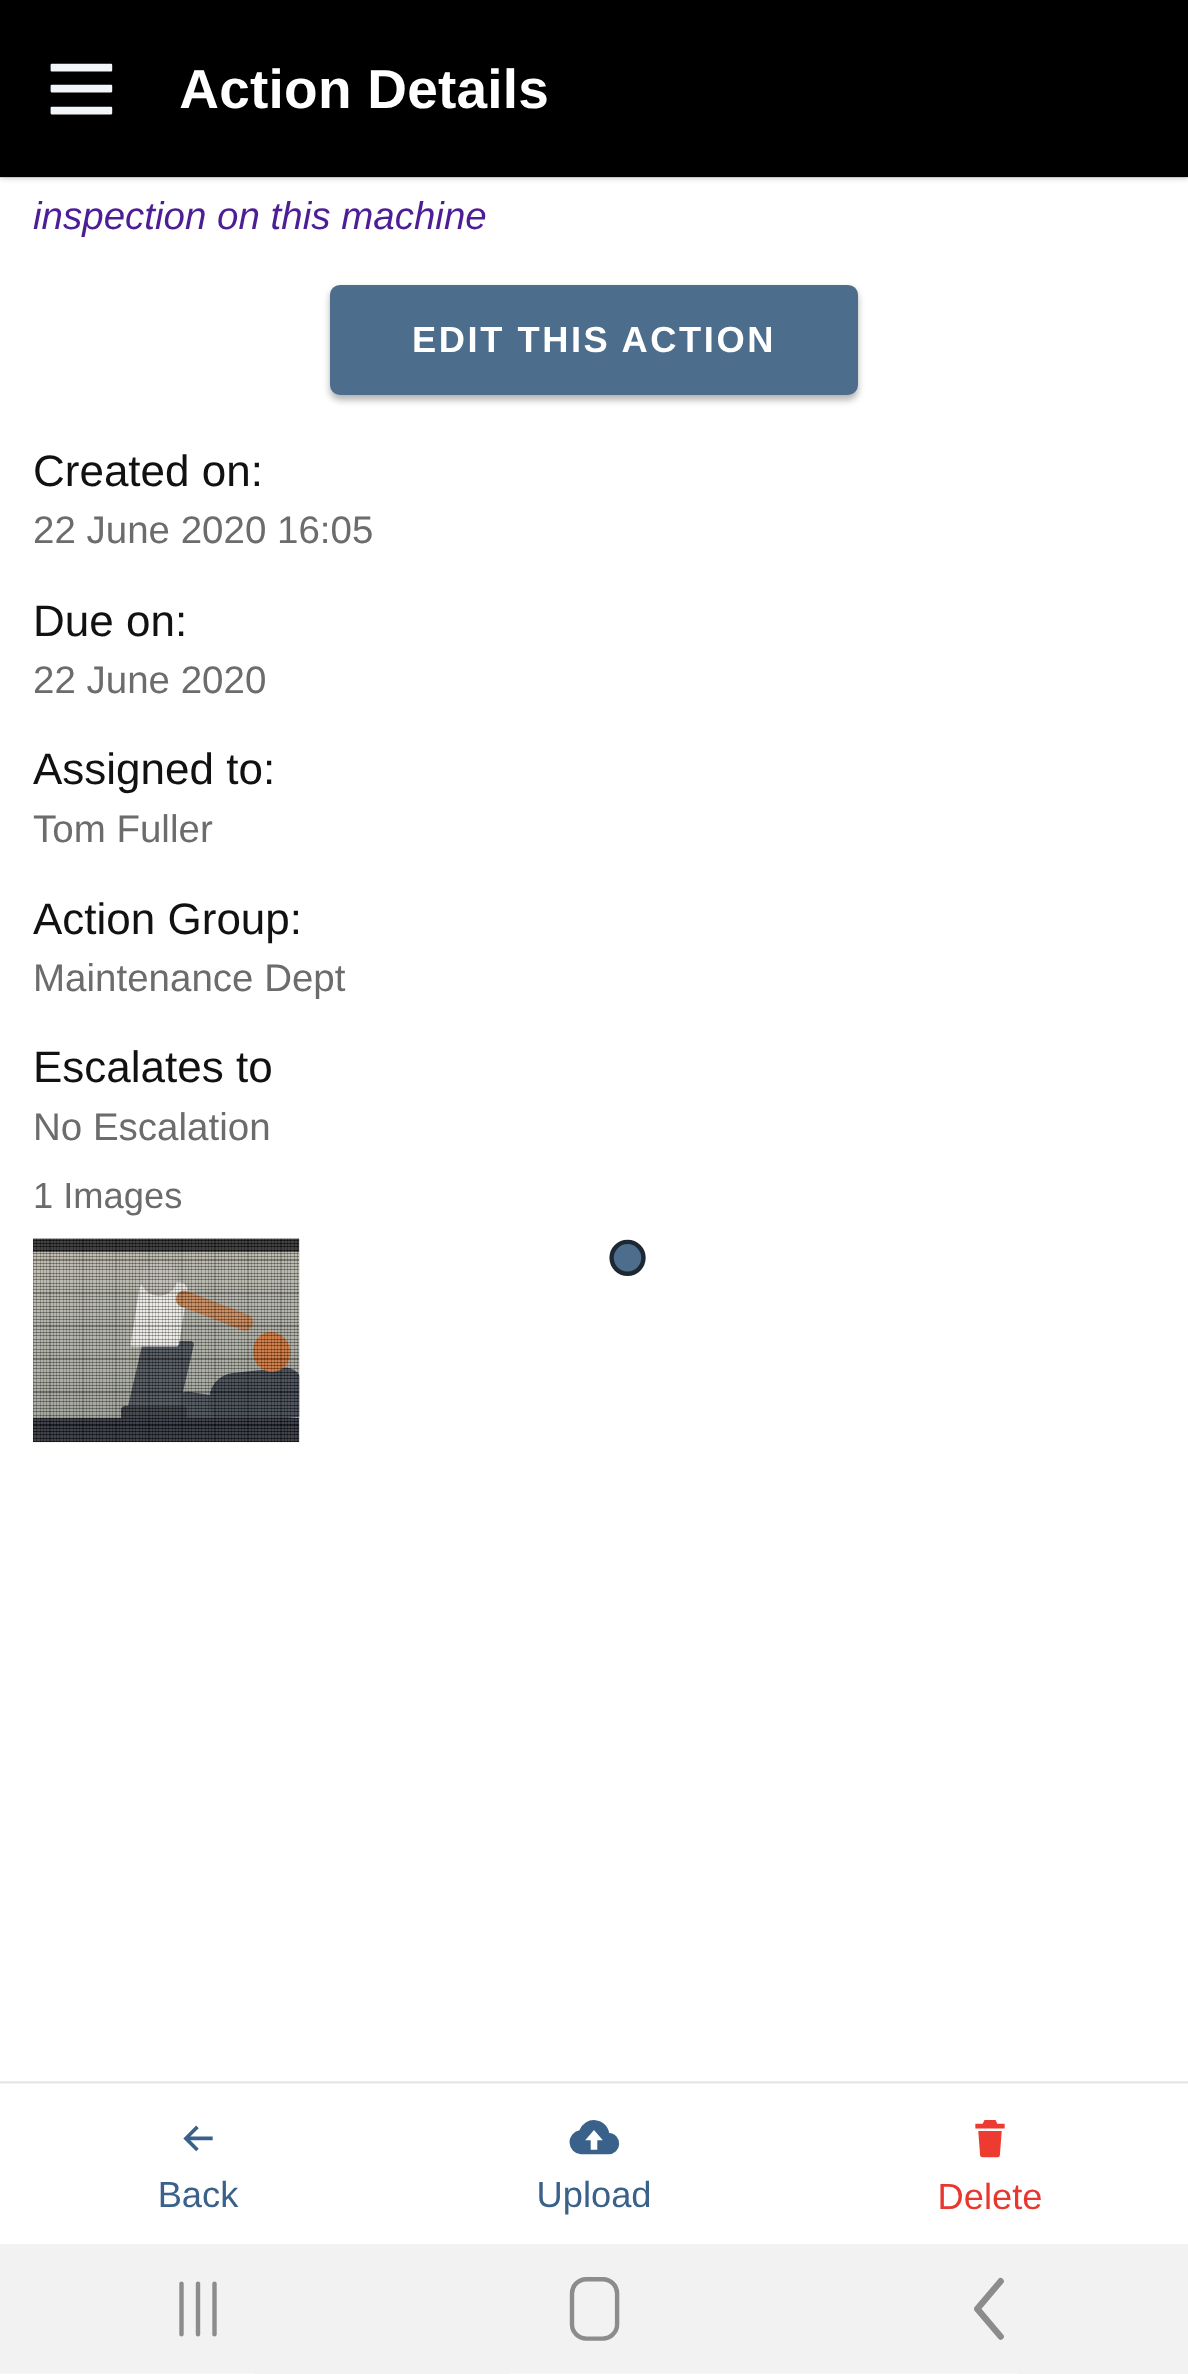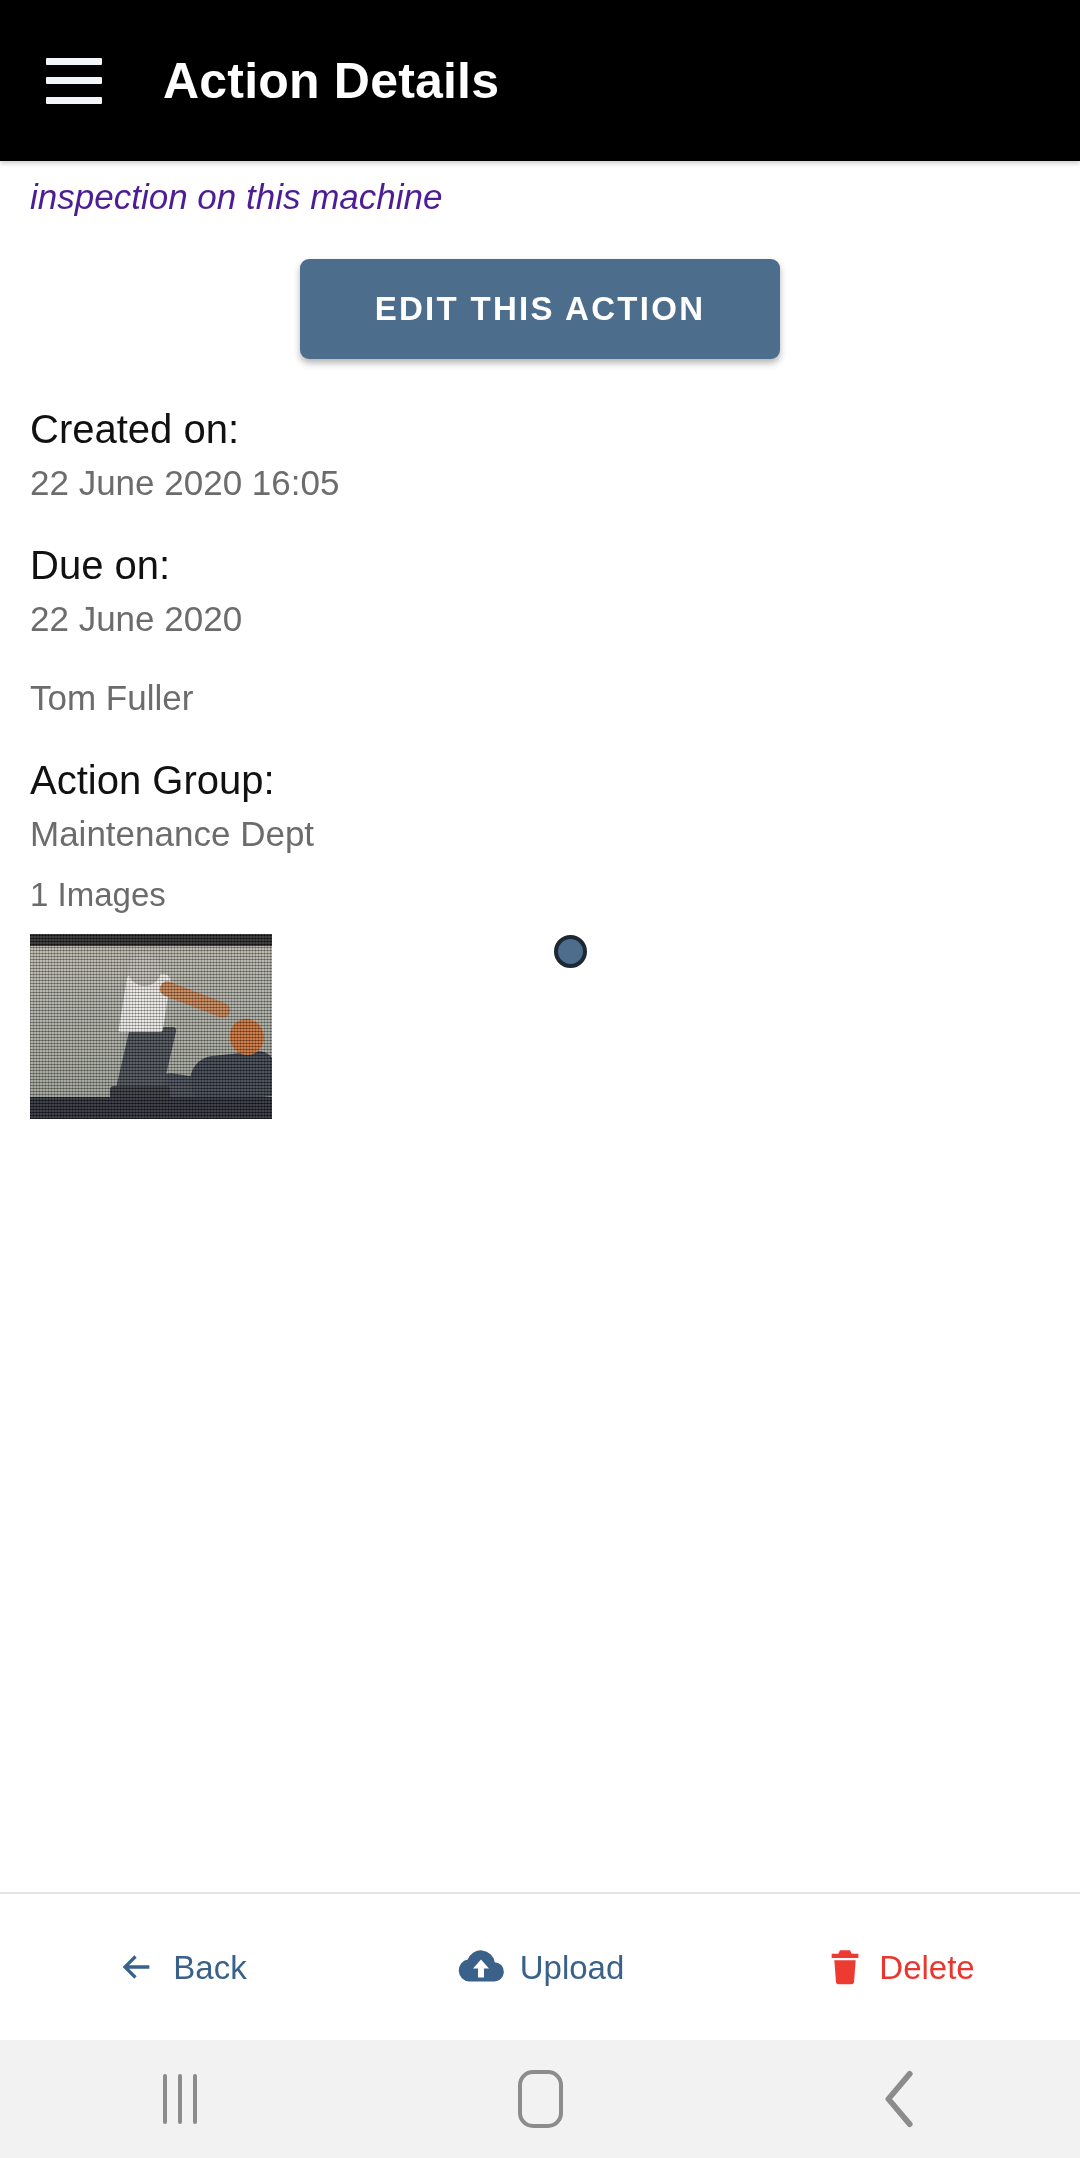--- a/index.html
+++ b/index.html
@@ -115,21 +115,21 @@
   }
 
   
   .bottombar {
     flex:0 0 148px; height:148px;
     border-top:2px solid #e4e4e4;
     background:#ffffff;
     display:flex; align-items:center;
   }
   .bottom-item {
-    flex:1 1 0; display:flex; flex-direction:row;
+    flex:1 1 0; display:flex; flex-direction:column;
     align-items:center; justify-content:center; gap:14px; cursor:pointer;
   }
   .bottom-label { font-size:33px; line-height:1; }
   .blue { color:#39618a; }
   .red  { color:#e8372f; }
 
   
   .navbar {
     flex:0 0 118px; height:118px;
     background:#f2f2f2;
@@ -165,25 +165,30 @@
     <div class="fields">
       <div class="field">
         <div class="field-label">Created on:</div>
         <div class="field-value">22 June 2020 16:05</div>
       </div>
       <div class="field">
         <div class="field-label">Due on:</div>
         <div class="field-value">22 June 2020</div>
       </div>
       <div class="field">
+        <div class="field-label">Assigned to:</div>
         <div class="field-value">Tom Fuller</div>
       </div>
       <div class="field">
         <div class="field-label">Action Group:</div>
         <div class="field-value">Maintenance Dept</div>
+      </div>
+      <div class="field">
+        <div class="field-label">Escalates to</div>
+        <div class="field-value">No Escalation</div>
       </div>
     </div>
 
     <div class="images-count">1 Images</div>
 
     <div class="gallery">
       <div class="thumb">
         <div class="scene">
           <div class="floor"></div>
           <div class="topbar"></div>

